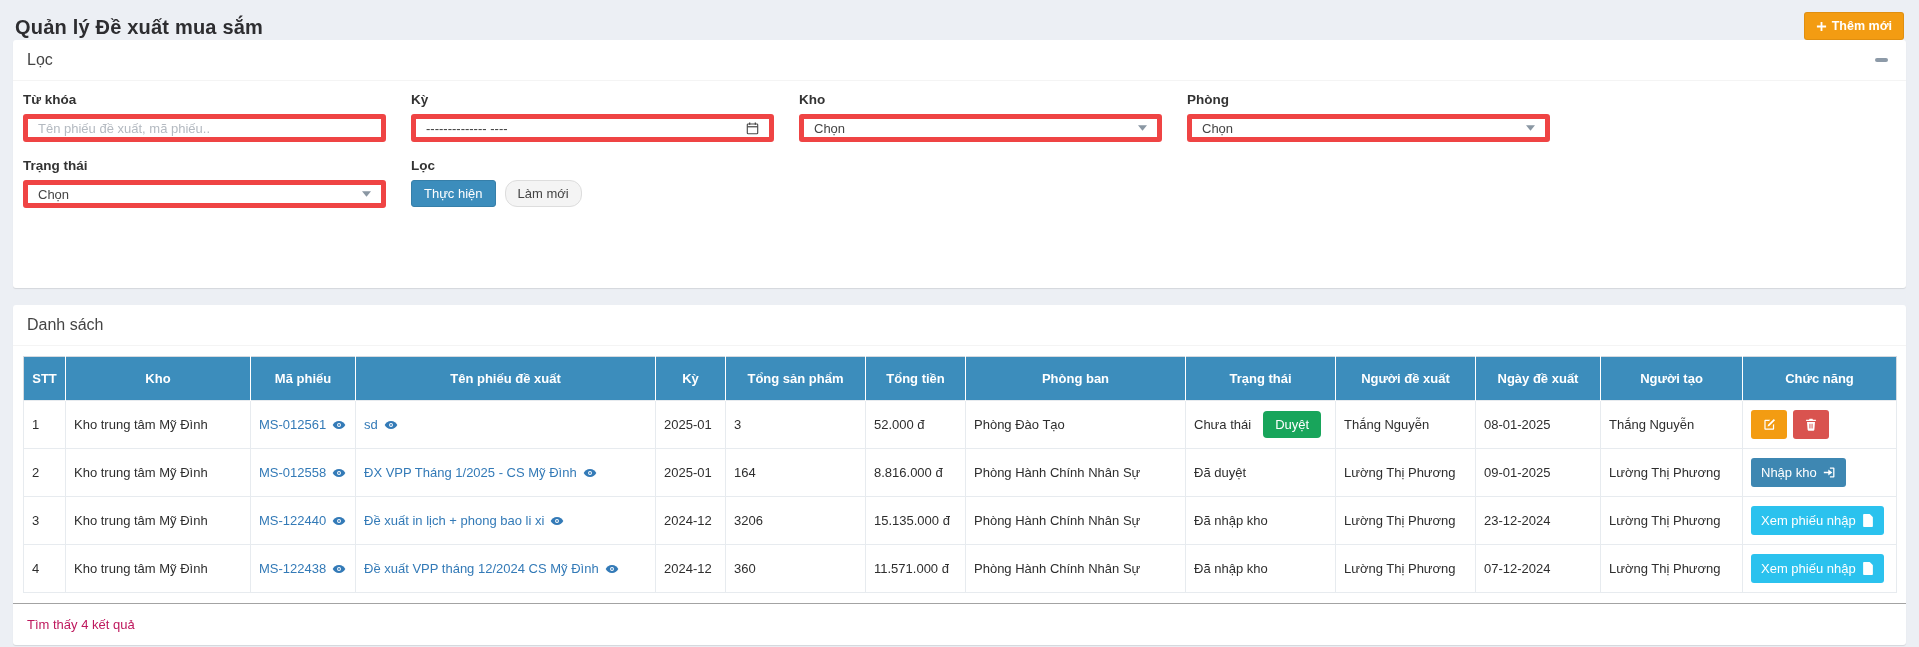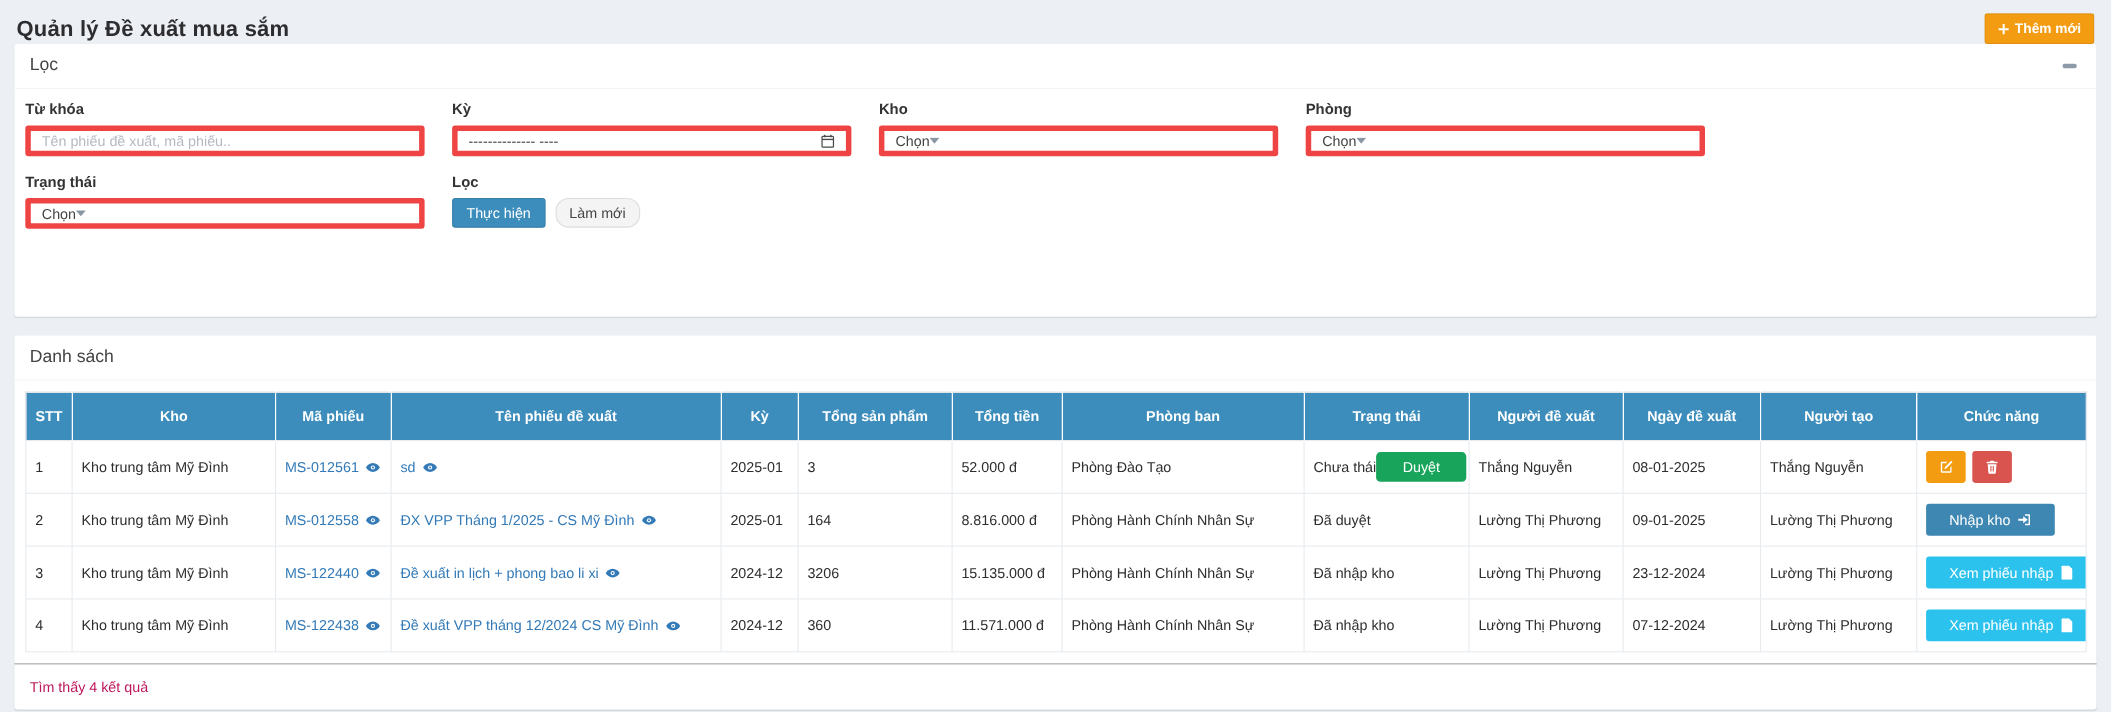--- a/index.html
+++ b/index.html
@@ -28,45 +28,45 @@
   .box-body{padding:10px}
   .filter-body{padding:11px 10px 80px}
   .filter-grid{display:grid;grid-template-columns:repeat(4,363px) minmax(0,1fr);column-gap:25px;row-gap:16px}
   .fg-r2c1{grid-row:2;grid-column:1}
   .fg-r2c2{grid-row:2;grid-column:2}
   .form-group label{display:block;font-weight:700;font-size:13.5px;color:#333;margin:0 0 7px 0}
   .control{width:100%;height:28px;border:5px solid #ef4444;border-radius:3px;background:#fff;
     padding:0 10px;font:inherit;color:#444;display:flex;align-items:center}
   input.control{display:block;line-height:26px}
   input.control::placeholder{color:#b4bac1}
-  .select{justify-content:flex-start;cursor:pointer}
+  .select{justify-content:space-between;cursor:pointer}
   .caret{color:#8a97a3;display:inline-flex}
   .month-input{justify-content:space-between;cursor:pointer;color:#3c3c3c}
   .cal{color:#4a4a4a;display:inline-flex}
   .btn-row{display:flex;gap:9px}
   .btn-run{background:var(--primary);color:#fff;border:1px solid #367fa9;border-radius:3px;padding:5px 12px;font:inherit}
   .btn-reset{background:#f4f4f4;color:#444;border:1px solid #ddd;border-radius:12px;padding:5px 12px;font:inherit}
   table{width:100%;border-collapse:collapse;table-layout:fixed;border:1px solid #d4dae0}
   th{background:var(--primary);color:#fff;text-align:center;font-weight:700;font-size:13px;
     padding:14px 8px;border-right:1px solid rgba(255,255,255,.5);overflow:hidden;white-space:nowrap}
   th:last-child{border-right:none}
   td{padding:6px 8px;height:48px;border:1px solid #e7ebef;vertical-align:middle;background:#fff;color:#2e2e2e;overflow:hidden}
   .link{color:var(--link);text-decoration:none;cursor:pointer}
   .icon{display:inline-flex;vertical-align:middle}
   .icon svg{display:block}
   .eye{color:var(--link);margin-left:6px;cursor:pointer}
   .status-cell{white-space:nowrap}
-  .btn-approve{background:var(--green);color:#fff;border:none;border-radius:4px;padding:6px 24px;margin-left:0;font:inherit;cursor:pointer}
+  .btn-approve{background:var(--green);color:#fff;border:none;border-radius:4px;padding:6px 12px;margin-left:12px;font:inherit;cursor:pointer}
   .actions-cell{white-space:nowrap}
   .btn-icon{width:36px;height:29px;display:inline-flex;align-items:center;justify-content:center;
     border:none;border-radius:3px;color:#fff;cursor:pointer;margin-right:6px;vertical-align:middle}
   .btn-edit{background:var(--orange)}
   .btn-delete{background:var(--red)}
   .btn-label{display:inline-flex;align-items:center;gap:6px;border:none;border-radius:3px;color:#fff;
-    padding:7px 21px;font:inherit;cursor:pointer;vertical-align:middle}
+    padding:7px 10px;font:inherit;cursor:pointer;vertical-align:middle}
   .btn-receive{background:var(--steel)}
   .btn-view{background:var(--cyan)}
   .box-footer{border-top:1px solid #a3a3a3;padding:13px 14px;color:#be185d}
 </style>
 </head>
 <body>
 
 <div class="page">
 
   <div class="page-header">

